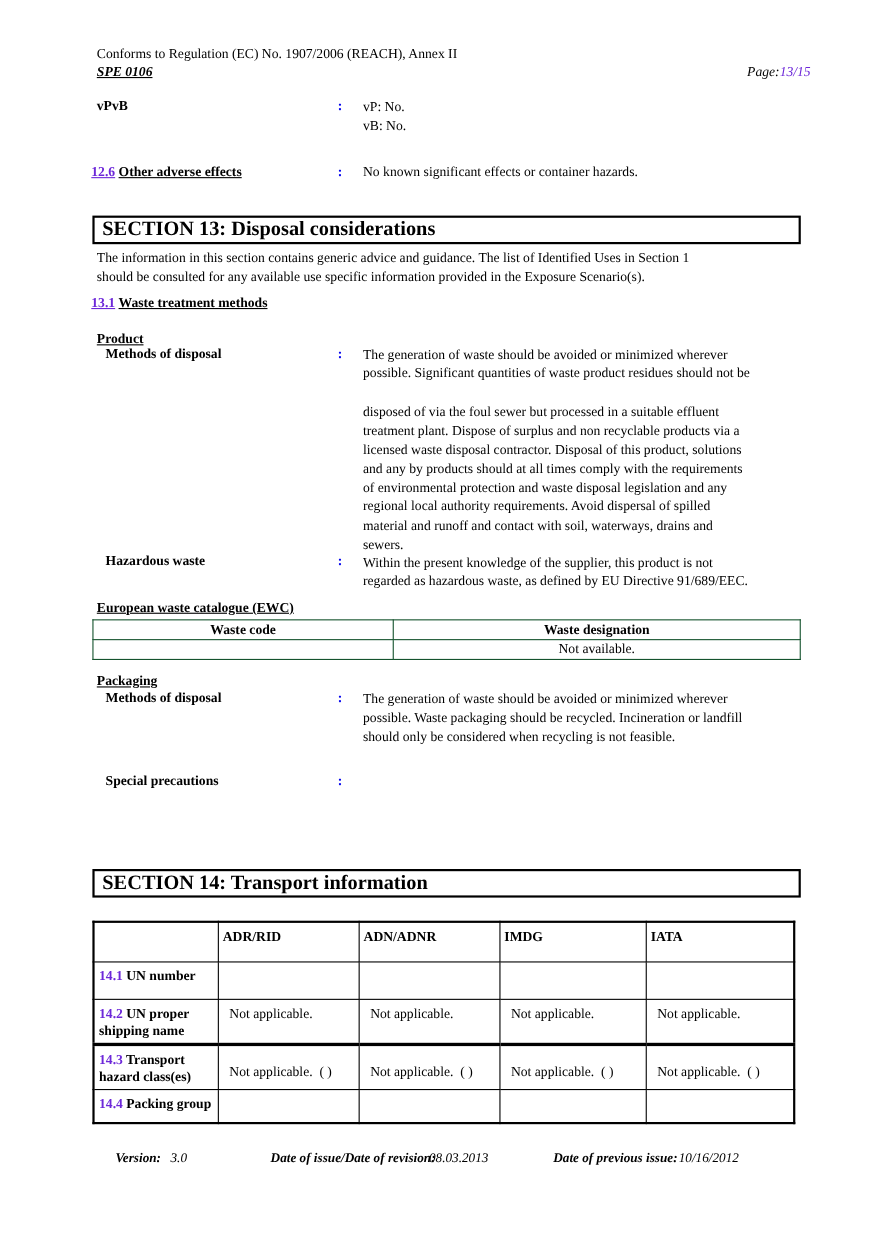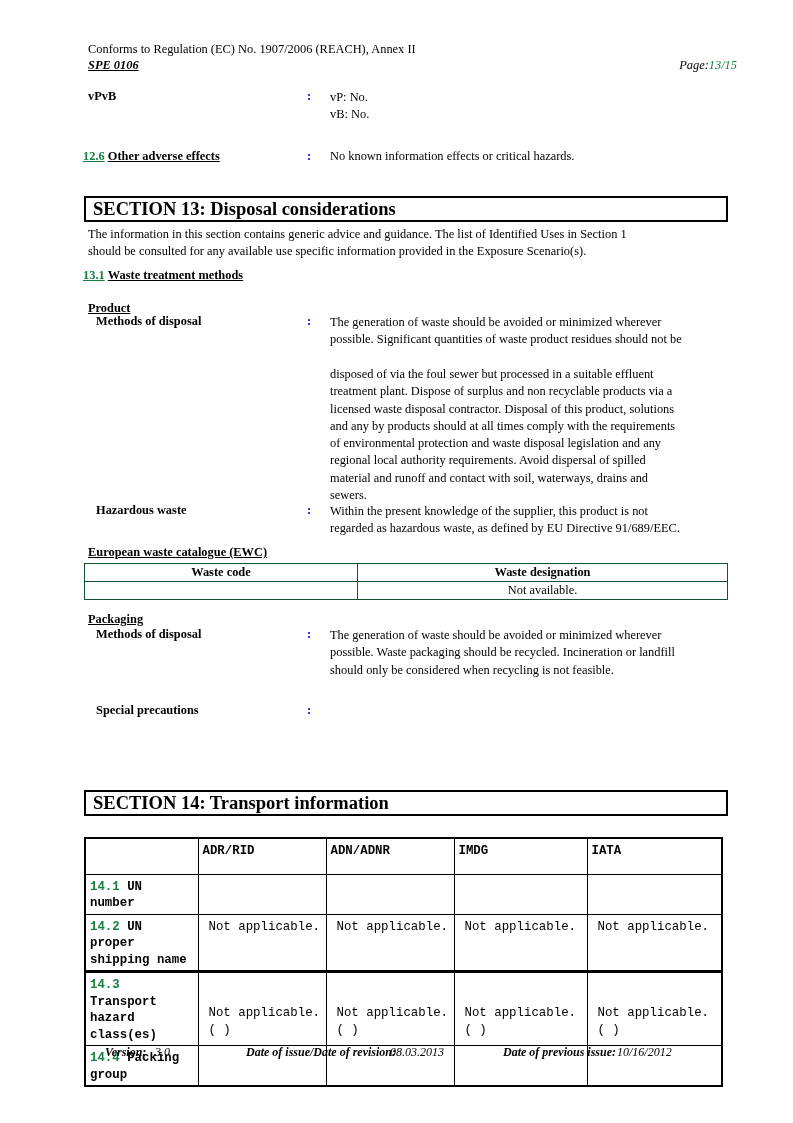--- a/index.html
+++ b/index.html
@@ -2,30 +2,30 @@
 <html><head>
 <meta charset="utf-8">
 <style>
   html,body{margin:0;padding:0;background:#fff;}
   .page{position:relative;width:793px;height:1123px;background:#fff;overflow:hidden;
         font-family:"Liberation Serif",serif;font-size:12.4px;color:#000;}
   .abs{position:absolute;}
   .b{font-weight:bold;}
   .i{font-style:italic;}
   .u{text-decoration:underline;}
-  .blue{color:#15803d;}
+  .blue{color:#6d28d9;}
   .ml{white-space:pre-line;line-height:17.3px;}
   .colon{position:absolute;left:307px;font-weight:bold;color:#0000ee;}
   .val{position:absolute;left:330px;width:372px;}
   .secbox{position:absolute;left:84px;width:644px;height:26px;border:2px solid #000;
           box-sizing:border-box;font-size:18.5px;font-weight:bold;line-height:23px;padding-left:7px;}
   
   table.tt{position:absolute;left:84px;top:837px;border-collapse:collapse;table-layout:fixed;
            width:637px;border:2px solid #000;font-size:12.4px;}
-  table.tt td{border:1px solid #000;vertical-align:top;padding:4px 4px 2px 10px;line-height:16.5px;font-family:Liberation Mono, monospace;}
+  table.tt td{border:1px solid #000;vertical-align:top;padding:4px 4px 2px 10px;line-height:16.5px;}
   table.tt td.lbl{padding-left:4px;font-weight:bold;}
   table.tt tr.thick td{border-top:3px solid #000;}
   table.tt tr.r3 td.v{vertical-align:bottom;padding-bottom:7px;}
   table.tt td.v{white-space:pre-wrap;}
   
   table.ewc{position:absolute;left:84px;top:563px;border-collapse:collapse;table-layout:fixed;
             width:643px;border:1.5px solid #000;font-size:12.4px;}
   table.ewc td{border:1px solid #14532d;text-align:center;height:17px;padding:0;line-height:17px;}
   .footer-item{position:absolute;font-style:italic;font-size:12px;}
 </style>
@@ -43,21 +43,21 @@
   <div class="abs b" style="left:88px;top:89px;">vPvB</div>
   <div class="colon" style="top:89px;">:</div>
   <div class="val ml" style="top:89px;">vP: No.
 vB: No.</div>
 
   <div class="abs" style="left:83px;top:149px;">
     <span class="b u blue">12.6</span>
     <span class="b u">Other adverse effects</span>
   </div>
   <div class="colon" style="top:149px;">:</div>
-  <div class="val" style="top:149px;">No known information effects or critical hazards.</div>
+  <div class="val" style="top:149px;">No known significant effects or container hazards.</div>
 
   <div class="secbox" style="top:196px;">SECTION 13: Disposal considerations</div>
 
   <div class="abs ml" style="left:88px;top:226px;width:600px;">The information in this section contains generic advice and guidance. The list of Identified Uses in Section 1
 should be consulted for any available use specific information provided in the Exposure Scenario(s).</div>
 
   <div class="abs" style="left:83px;top:268px;">
     <span class="b u blue">13.1</span>
     <span class="b u">Waste treatment methods</span>
   </div>

